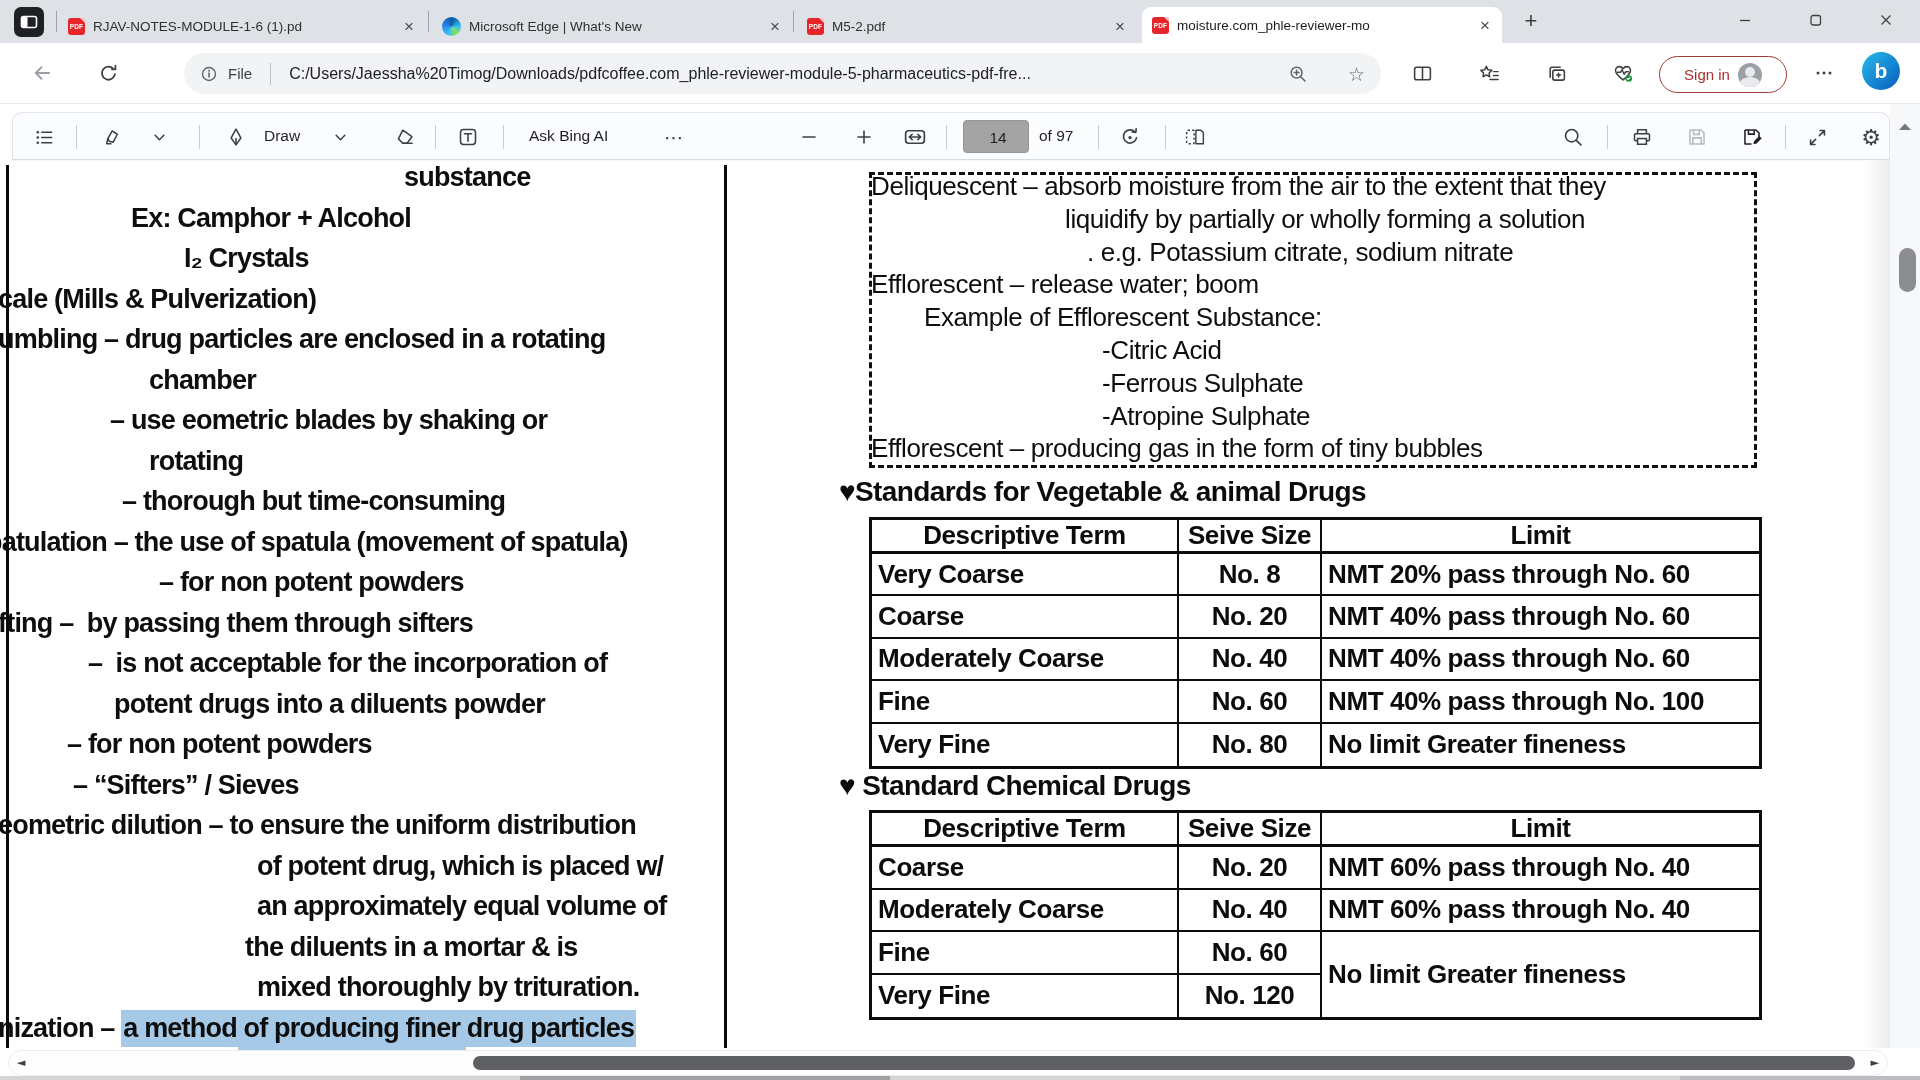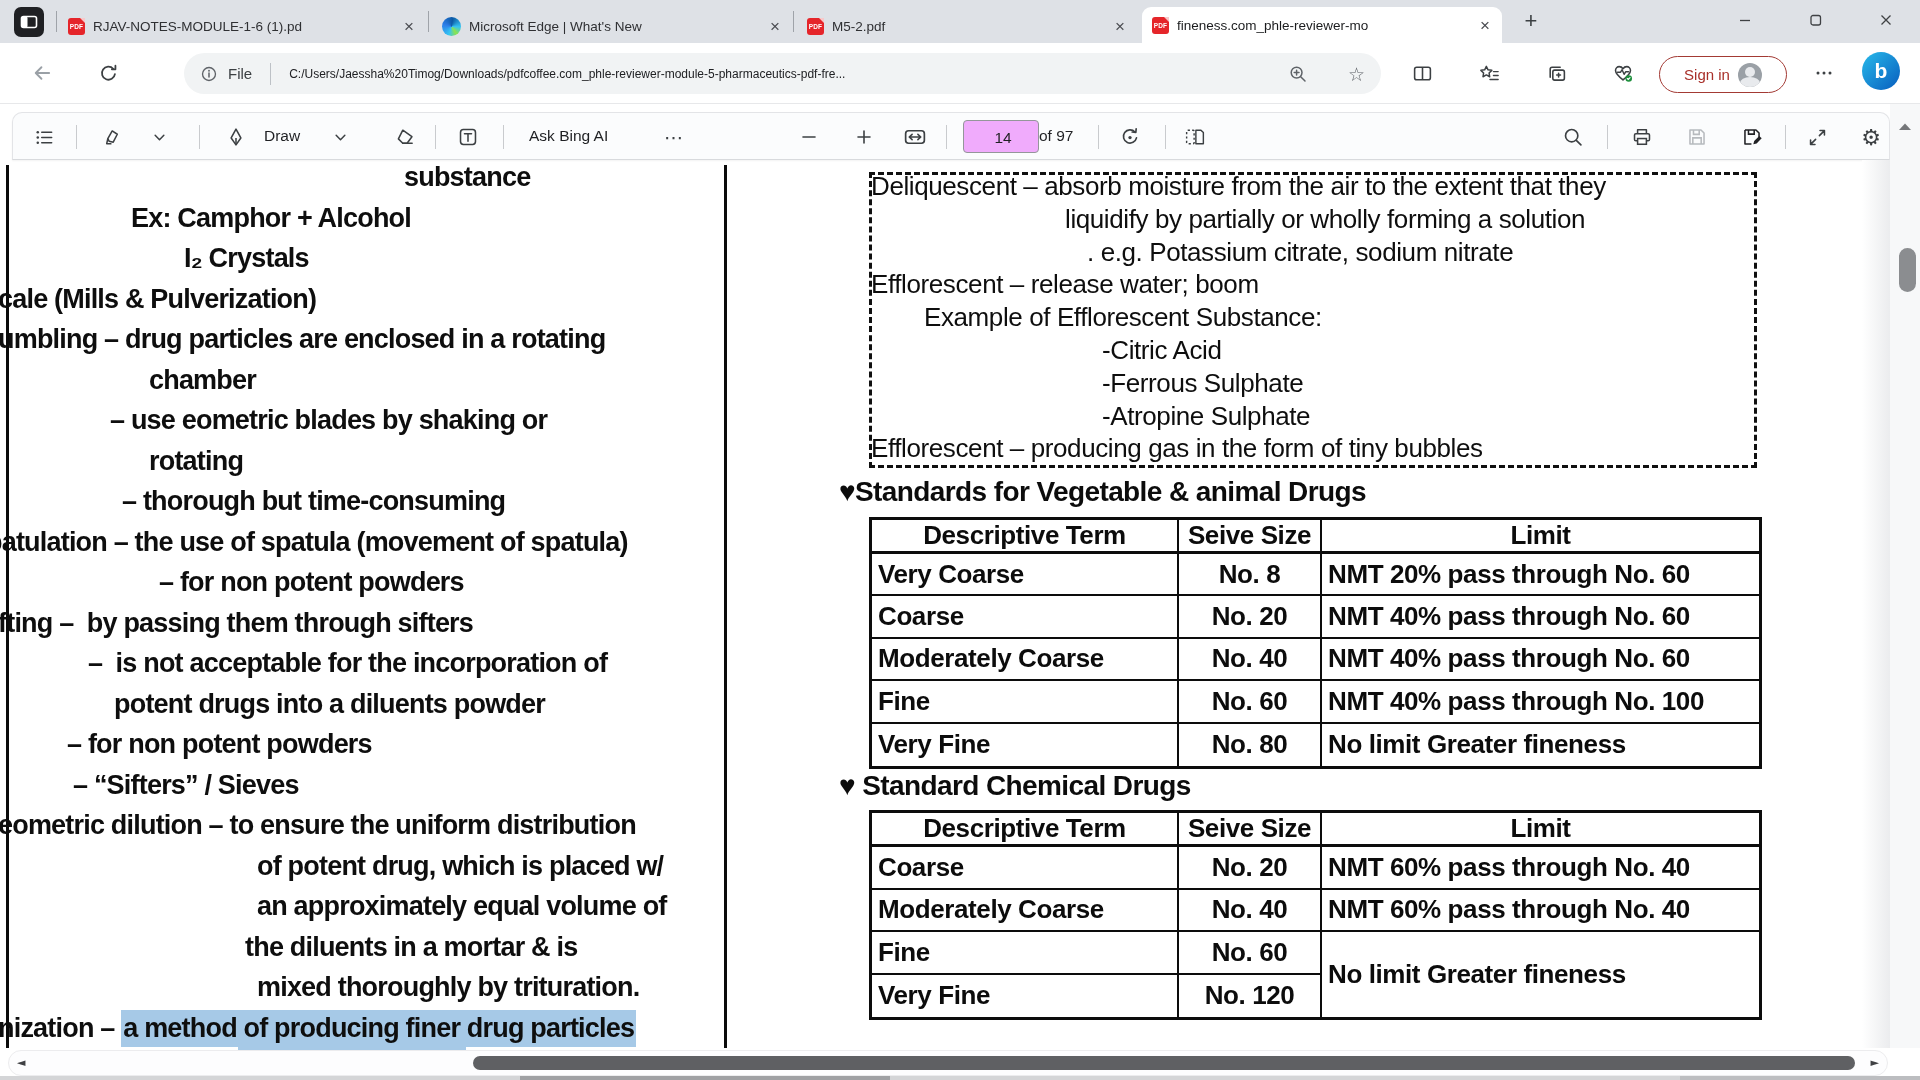--- a/index.html
+++ b/index.html
@@ -25,39 +25,39 @@
     background:conic-gradient(from 200deg,#35c3f3,#2b7de9,#0c59a4,#35c3f3 70%,#8ce44c 85%,#35c3f3)}
   .newtab{position:absolute;left:1516px;top:6px;width:30px;height:30px;font-size:22px;color:#3c4043;
     display:flex;align-items:center;justify-content:center}
   .winbtn{position:absolute;top:0;width:46px;height:40px;display:flex;align-items:center;justify-content:center}
   
   .navbar{position:absolute;left:0;top:43px;width:1920px;height:61px;background:#fff;border-bottom:1px solid #e7e8ea;box-sizing:border-box}
   .pill{position:absolute;left:184px;top:10px;width:1197px;height:41px;background:#f1f3f4;border-radius:21px;
     display:flex;align-items:center;padding:0 16px;box-sizing:border-box;gap:10px}
   .pill .file{font-size:15px;color:#3c4043}
   .pill .sep{width:1px;height:22px;background:#bdc1c6;margin:0 8px}
-  .pill .url{font-size:12px;color:#202124;white-space:nowrap;overflow:hidden;flex:1}
+  .pill .url{font-size:16px;color:#202124;white-space:nowrap;overflow:hidden;flex:1}
   .pill .star-glyph{font-family:"DejaVu Sans",sans-serif;font-size:19px;color:#5f6368}
   .signin{position:absolute;left:1659px;top:13px;width:128px;height:37px;border:1.5px solid #a33a34;border-radius:19px;
     display:flex;align-items:center;justify-content:center;gap:8px;box-sizing:border-box}
   .signin .t{color:#a8302a;font-size:15px}
   .signin .av{width:24px;height:24px;border-radius:50%;background:#9aa0a6;position:relative;overflow:hidden}
   .signin .av:before{content:"";position:absolute;left:7px;top:4px;width:10px;height:10px;border-radius:50%;background:#e8eaed}
   .signin .av:after{content:"";position:absolute;left:2px;top:14px;width:20px;height:12px;border-radius:50%;background:#e8eaed}
   .bing{position:absolute;left:1862px;top:9px;width:38px;height:38px;border-radius:50%;
     background:linear-gradient(135deg,#25b1e6 10%,#0a66c2 90%);display:flex;align-items:center;justify-content:center;
     color:#fff;font-weight:bold;font-size:21px}
   
   .ptoolbar{position:absolute;left:12px;top:112px;width:1878px;height:48px;background:#fbfcfd;
     border:1px solid #e3e4e7;border-bottom-color:#d8dadd;border-radius:10px 10px 0 0;box-sizing:border-box;
     box-shadow:0 1px 2px rgba(0,0,0,.05)}
   .ic{position:absolute;top:10px;width:28px;height:28px;display:flex;align-items:center;justify-content:center}
   .tdiv{position:absolute;top:12px;width:1px;height:24px;background:#c9cbce}
   .tlabel{position:absolute;top:0;height:46px;line-height:46px;font-size:15.5px;color:#1f2023}
-  .pagebox{position:absolute;left:950px;top:7px;width:76px;height:33px;border:1px solid #94969a;border-radius:4px;background:#f0abfc;box-sizing:border-box}
+  .pagebox{position:absolute;left:950px;top:7px;width:66px;height:33px;border:1px solid #94969a;border-radius:4px;background:#a3a3a3;box-sizing:border-box}
   .pagebox input{width:100%;height:100%;border:none;background:transparent;text-align:center;font-size:15.5px;font-family:inherit;color:#1f2023;outline:none}
   .dots{font-size:19px;color:#3c4043;letter-spacing:1px}
   .gear-glyph{font-family:"DejaVu Sans",sans-serif;font-size:22px;color:#3c4043}
   
   .edgegap{position:absolute;left:1862px;top:160px;width:28px;height:888px;background:linear-gradient(to right,#ffffff,#ebecee)}
   .vtrack{position:absolute;left:1890px;top:104px;width:30px;height:944px;background:#f7f8f9}
   .vthumb{position:absolute;left:1899px;top:248px;width:17px;height:44px;border-radius:9px;background:#8b8d90}
   .hscroll{position:absolute;left:8px;top:1050px;width:1880px;height:26px;background:#fdfdfe;border:1px solid #ececee;
     border-radius:13px;box-sizing:border-box}
   .hthumb{position:absolute;left:464px;top:5px;width:1382px;height:14px;border-radius:7px;background:#5f6063}
@@ -115,21 +115,21 @@
             <i></i>
           </div>
           <span class="tab-title">M5-2.pdf</span>
           <span class="tab-close">×</span>
         </div>
         <div class="tab active" style="left: 1142px; width: 360px;">
           <div class="pdf-fav">
             <span>PDF</span>
             <i></i>
           </div>
-          <span class="tab-title">fineness.com_phle-reviewer-mo</span>
+          <span class="tab-title">moisture.com_phle-reviewer-mo</span>
           <span class="tab-close">×</span>
         </div>
       </div>
     <div class="newtab">+</div>
     <div class="winbtn" style="left:1722px">
       <svg width="14" height="14" viewBox="0 0 14 14">
           <path d="M2 7.5h10" stroke="#3f4144" stroke-width="1.3" fill="none"></path>
         </svg>
     </div>
     <div class="winbtn" style="left:1793px">

